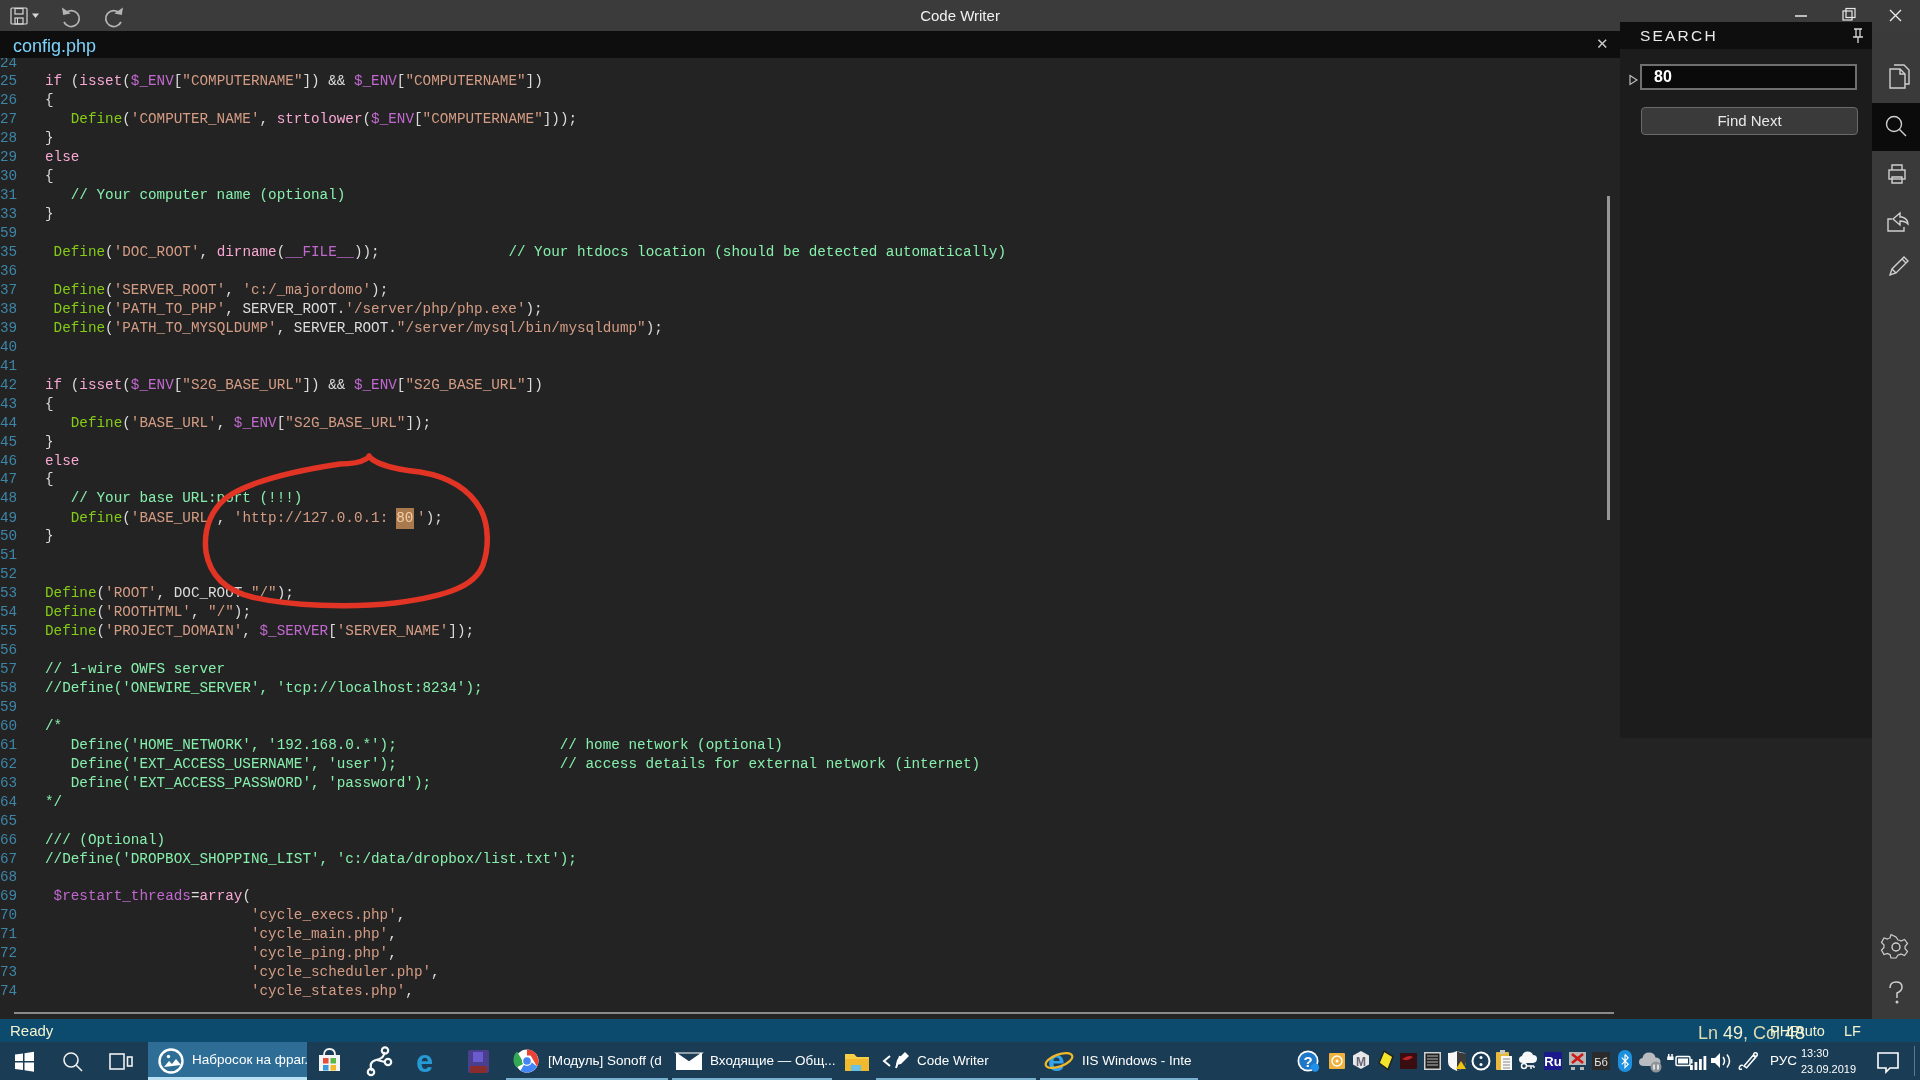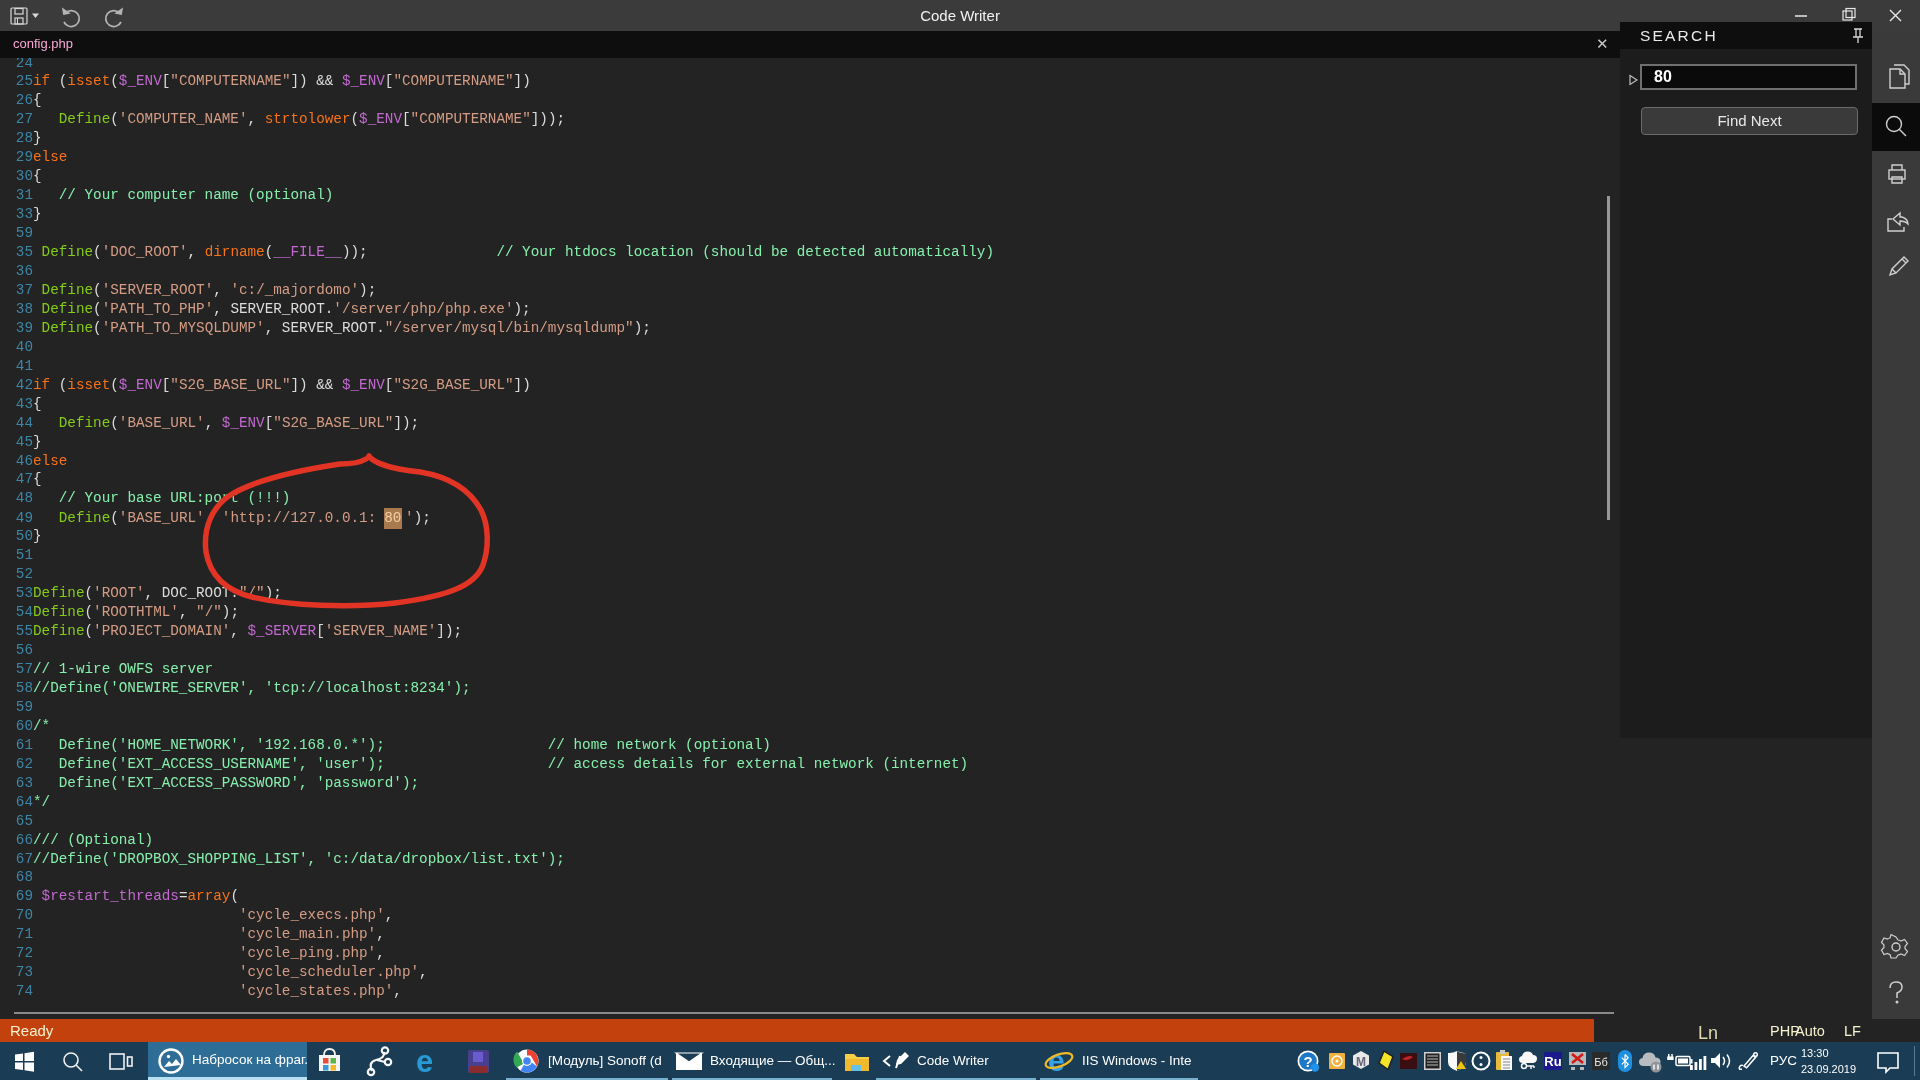--- a/index.html
+++ b/index.html
@@ -1,38 +1,38 @@
 <!DOCTYPE html>
 <html><head><meta charset="utf-8"><title>Code Writer</title>
 <style>
 *{margin:0;padding:0;box-sizing:border-box}
 html,body{width:1920px;height:1080px;overflow:hidden;background:#232323;font-family:"Liberation Sans",sans-serif}
 #root{position:relative;width:1920px;height:1080px}
 #titlebar{position:absolute;left:0;top:0;width:1920px;height:31px;background:#3b3b3b}
 #titlebar .title{position:absolute;left:0;right:0;top:7px;text-align:center;color:#f2f2f2;font-size:15px}
 #tabbar{position:absolute;left:0;top:31px;width:1620px;height:27px;background:#0e0e0e}
-#tabbar .name{position:absolute;left:13px;top:5px;color:#f9a8d4;font-size:13px}
+#tabbar .name{position:absolute;left:13px;top:5px;color:#7dd3fc;font-size:18px}
 #tabbar .x{position:absolute;left:1596px;top:4px;color:#c8c8c8;font-size:15px}
 #editor{position:absolute;left:0;top:58px;width:1620px;height:961px;background:#232323;overflow:hidden}
 #lines{position:absolute;left:0;top:-4.5px;width:1620px}
 .L{height:18.96px;line-height:18.96px;white-space:pre;font-family:"Liberation Mono",monospace;font-size:14.3px;color:#dcdcdc}
-.L em{font-style:normal;display:inline-block;width:33px;text-align:right;color:#3d86a8;}
+.L em{font-style:normal;display:inline-block;width:33px;color:#3d86a8;margin-right:12px}
 .L i{font-style:normal}
-.b{color:#f97316}.v{color:#c169cf}.s{color:#d49c84}.c{color:#86efac}.y{color:#84cc16}
+.b{color:#f9a8d4}.v{color:#c169cf}.s{color:#d49c84}.c{color:#86efac}.y{color:#84cc16}
 .hl{background:#a97a4e;color:#f2cfa4;display:inline-block;width:18px;height:21px;line-height:21px;text-align:center;margin:0 3.3px 0 7.5px;vertical-align:-0.5px}
 #vbar{position:absolute;left:1607px;top:138px;width:3px;height:324px;background:#969696}
 #hbar{position:absolute;left:14px;top:953.5px;width:1600px;height:2px;background:#8a8a8a}
 #panel{position:absolute;left:1620px;top:22px;width:252px;height:716px;background:#1c1c1c}
 #panelhead{position:absolute;left:0;top:0;width:252px;height:27px;background:#0e0e0e}
 #panelhead .t{position:absolute;left:20px;top:5px;color:#eaeaea;font-size:15.5px;letter-spacing:2.2px}
 #searchbox{position:absolute;left:20px;top:42px;width:217px;height:26px;background:#0a0a0a;border:2px solid #6f6f6f;color:#fff;font-size:16px;font-weight:bold;line-height:21px;padding-left:12px}
 #findnext{position:absolute;left:21px;top:85px;width:217px;height:28px;background:#3a3a3a;border:1px solid #6a6a6a;border-radius:4px;color:#e8e8e8;font-size:15px;text-align:center;line-height:26px}
 #sidebar{position:absolute;left:1872px;top:31px;width:48px;height:988px;background:#3a3a3a}
 #sidebar .active{position:absolute;left:0;top:72px;width:48px;height:48px;background:#0b0b0b}
-#statusbar{position:absolute;left:0;top:1019px;width:1594px;height:23px;background:#c2410c;color:#f5f2cf;font-size:15px}
+#statusbar{position:absolute;left:0;top:1019px;width:1920px;height:23px;background:#0c4a6e;color:#f5f2cf;font-size:15px}
 #statusbar .ready{position:absolute;left:10px;top:3px}
 #statusbar .dim{color:#dedaae}
 #statusbar .r1{position:absolute;left:1698px;top:4px;font-size:18px}
 #statusbar .r2{position:absolute;left:1795px;top:4px;font-size:14.5px}
 #statusbar .r3{position:absolute;left:1844px;top:4px;font-size:14.5px}
 #statusbar .r4{position:absolute;left:1770px;top:4px;font-size:14.5px}
 #taskbar{position:absolute;left:0;top:1042px;width:1920px;height:38px;background:#1a3c54}
 .tbul{position:absolute;bottom:0;height:2px;background:#79b0cf}
 .tbtext{color:#fff;font-size:13.5px;position:absolute;top:11px;white-space:nowrap;overflow:hidden}
 #acttile{position:absolute;left:148px;top:0;width:159px;height:38px;background:#2e6e96;overflow:hidden}

